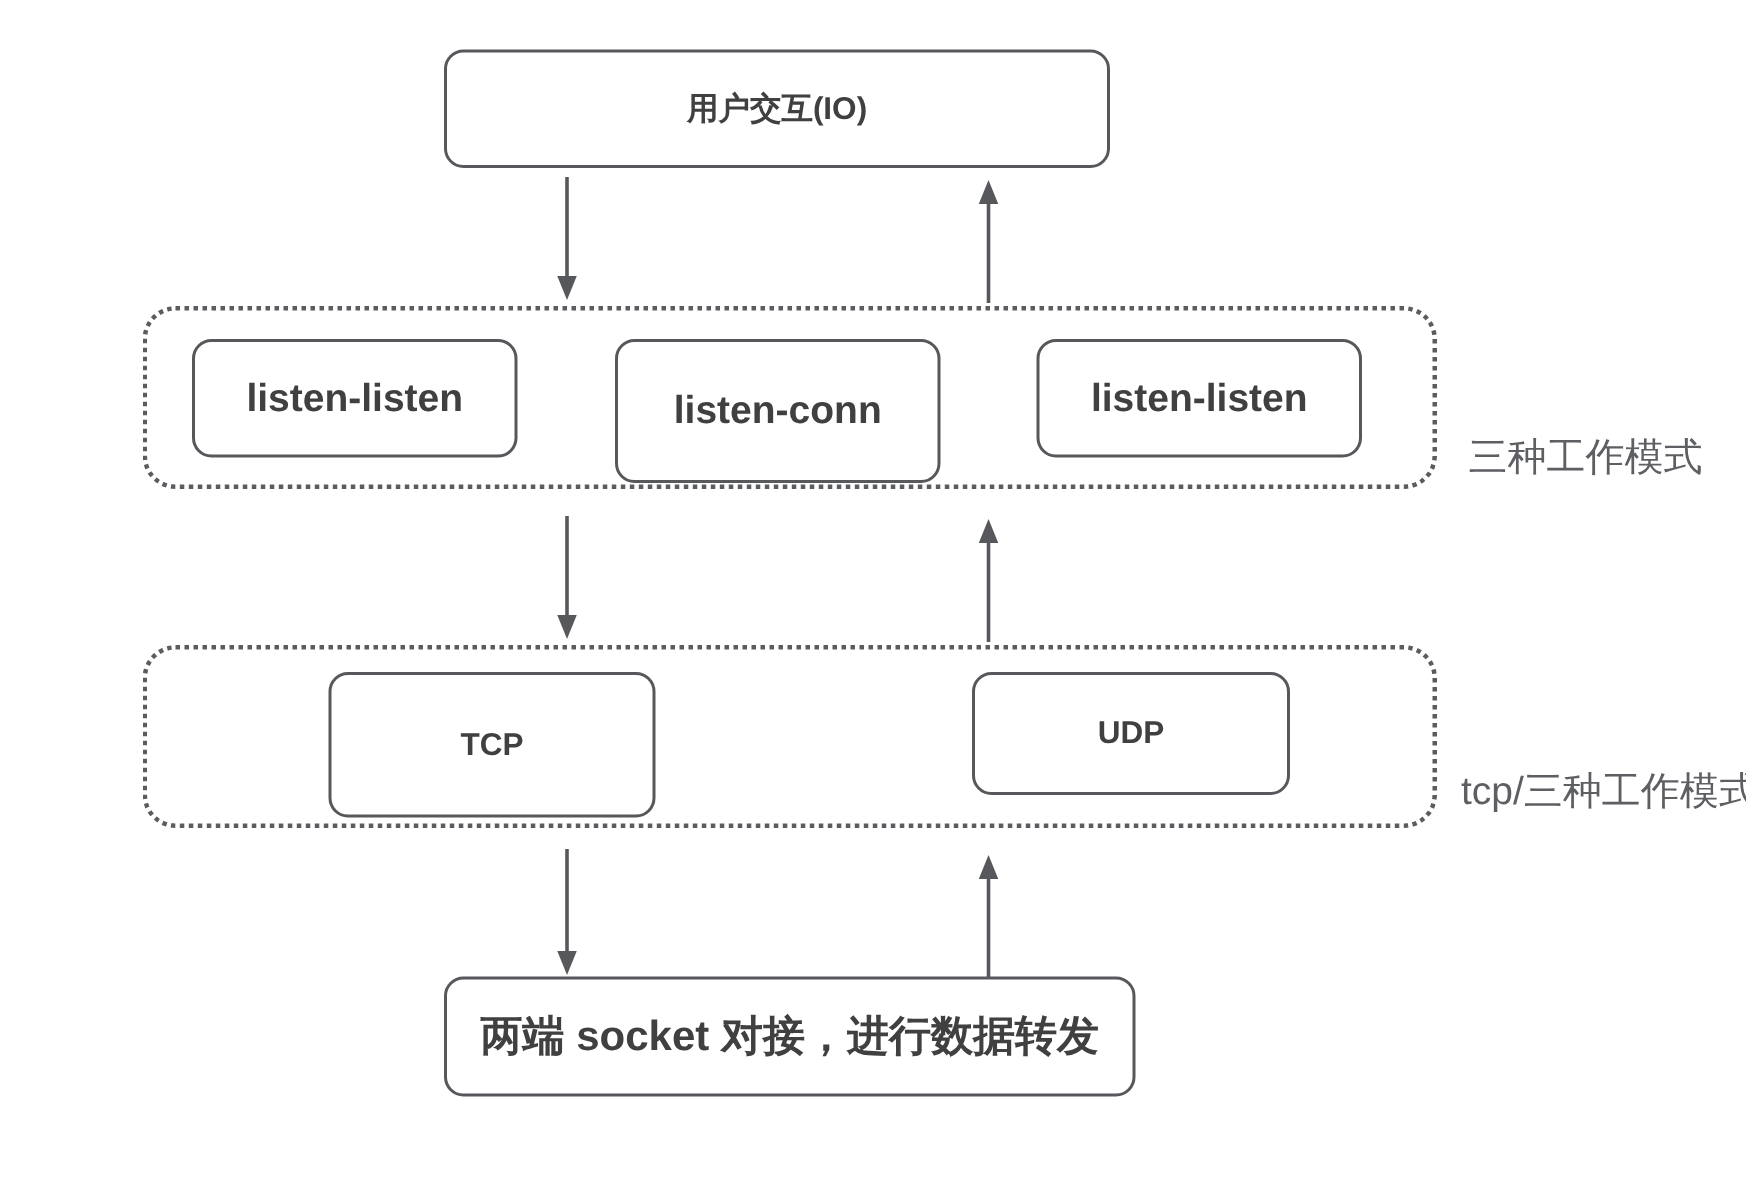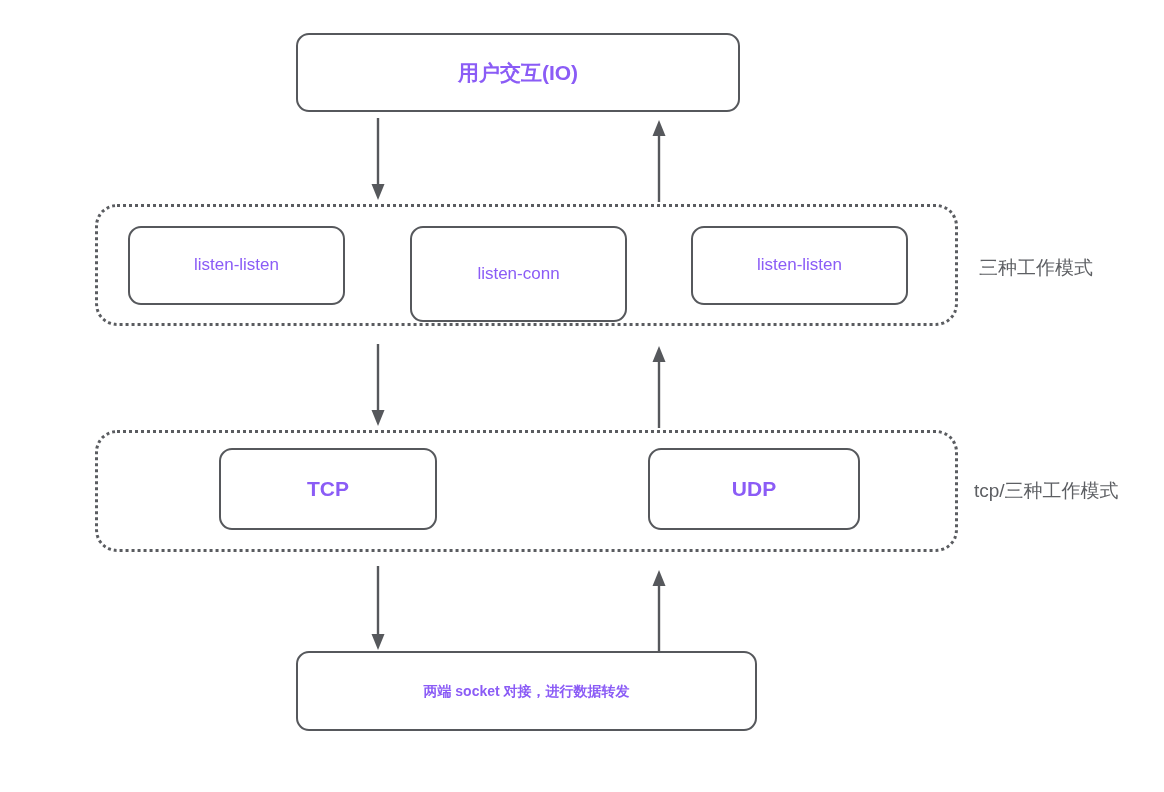--- a/index.html
+++ b/index.html
@@ -23,21 +23,21 @@
   
   .node {
     position: absolute;
     box-sizing: border-box;
     border: 2.5px solid #56585c;
     border-radius: 13px;
     background: #ffffff;
     display: flex;
     align-items: center;
     justify-content: center;
-    color: #8b5cf6;
+    color: #404040;
     text-align: center;
     line-height: 1.3;
   }
   .node-label {
     display: block;
     padding: 0 10px;
   }
 
   
   .group {
@@ -45,36 +45,37 @@
     box-sizing: border-box;
     border: 3px dotted #5a5c60;
     border-radius: 22px;
     background: transparent;
   }
 
   
   .side-label {
     position: absolute;
     color: #5d5f63;
-    font-size: 19px;
+    font-size: 26px;
     white-space: nowrap;
     line-height: 1;
+    margin-top: 33px;
   }
 
   
   .arrow {
     position: absolute;
     overflow: visible;
   }
 
   
   .t-top      { font-size: 21px; font-weight: 700; }
-  .t-mode     { font-size: 17px; font-weight: 400; }
+  .t-mode     { font-size: 26px; font-weight: 700; }
   .t-proto    { font-size: 21px; font-weight: 700; }
-  .t-bottom   { font-size: 14px; font-weight: 700; }
+  .t-bottom   { font-size: 28px; font-weight: 700; }
 </style>
 </head>
 <body>
 
 <div id="canvas">
 
   <div class="node" style="left:296px; top:33px; width:444px; height:79px;">
     <span class="node-label t-top">用户交互(IO)</span>
   </div>
 
@@ -109,21 +110,21 @@
     <polygon points="12,82 5.5,66 18.5,66" fill="#56585c"></polygon>
   </svg>
 
   <svg class="arrow" style="left:647px; top:344px;" width="24" height="84" viewBox="0 0 24 84">
     <line x1="12" y1="84" x2="12" y2="14" stroke="#56585c" stroke-width="2.4"></line>
     <polygon points="12,2 5.5,18 18.5,18" fill="#56585c"></polygon>
   </svg>
 
   <div class="group" style="left:95px; top:430px; width:863px; height:122px;"></div>
 
-  <div class="node" style="left:219px; top:448px; width:218px; height:82px;align-items:center;">
+  <div class="node" style="left:219px; top:448px; width:218px; height:97px;align-items:center;">
     <span class="node-label t-proto">TCP</span>
   </div>
 
   <div class="node" style="left:648px; top:448px; width:212px; height:82px;">
     <span class="node-label t-proto">UDP</span>
   </div>
 
   <div class="side-label" style="left:974px; top:481px;">tcp/三种工作模式</div>
 
   <svg class="arrow" style="left:366px; top:566px;" width="24" height="86" viewBox="0 0 24 86">

